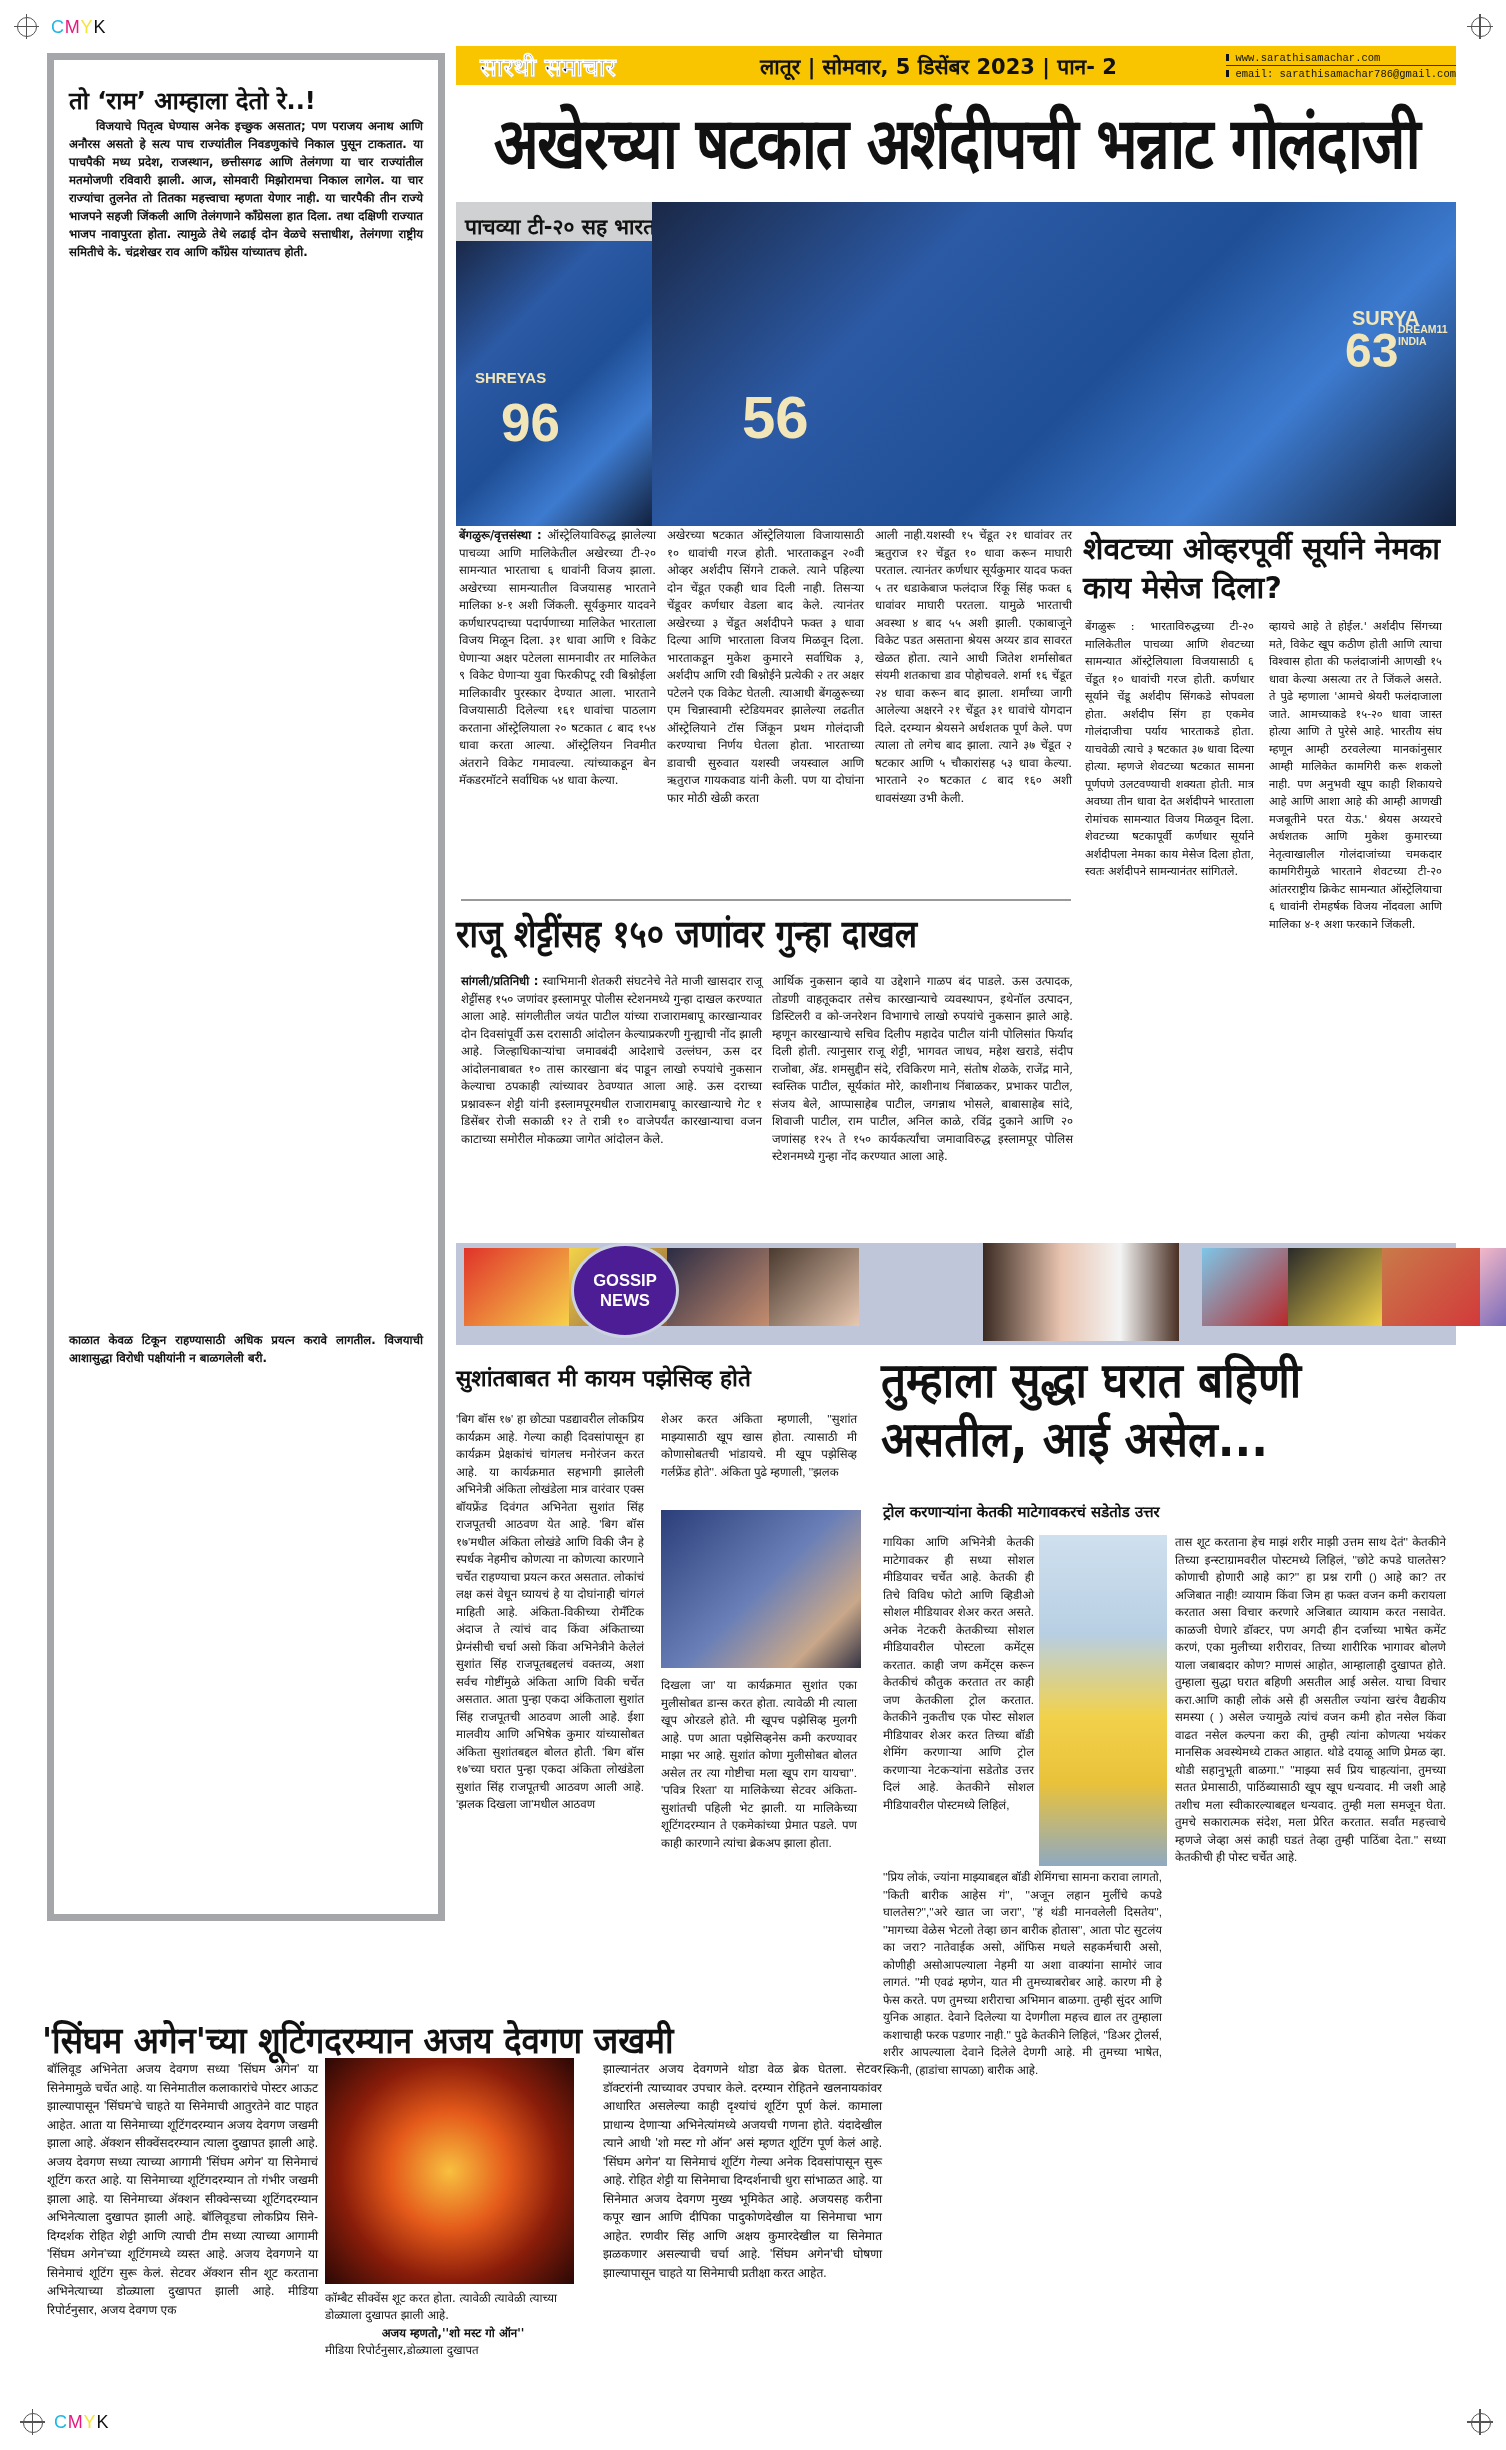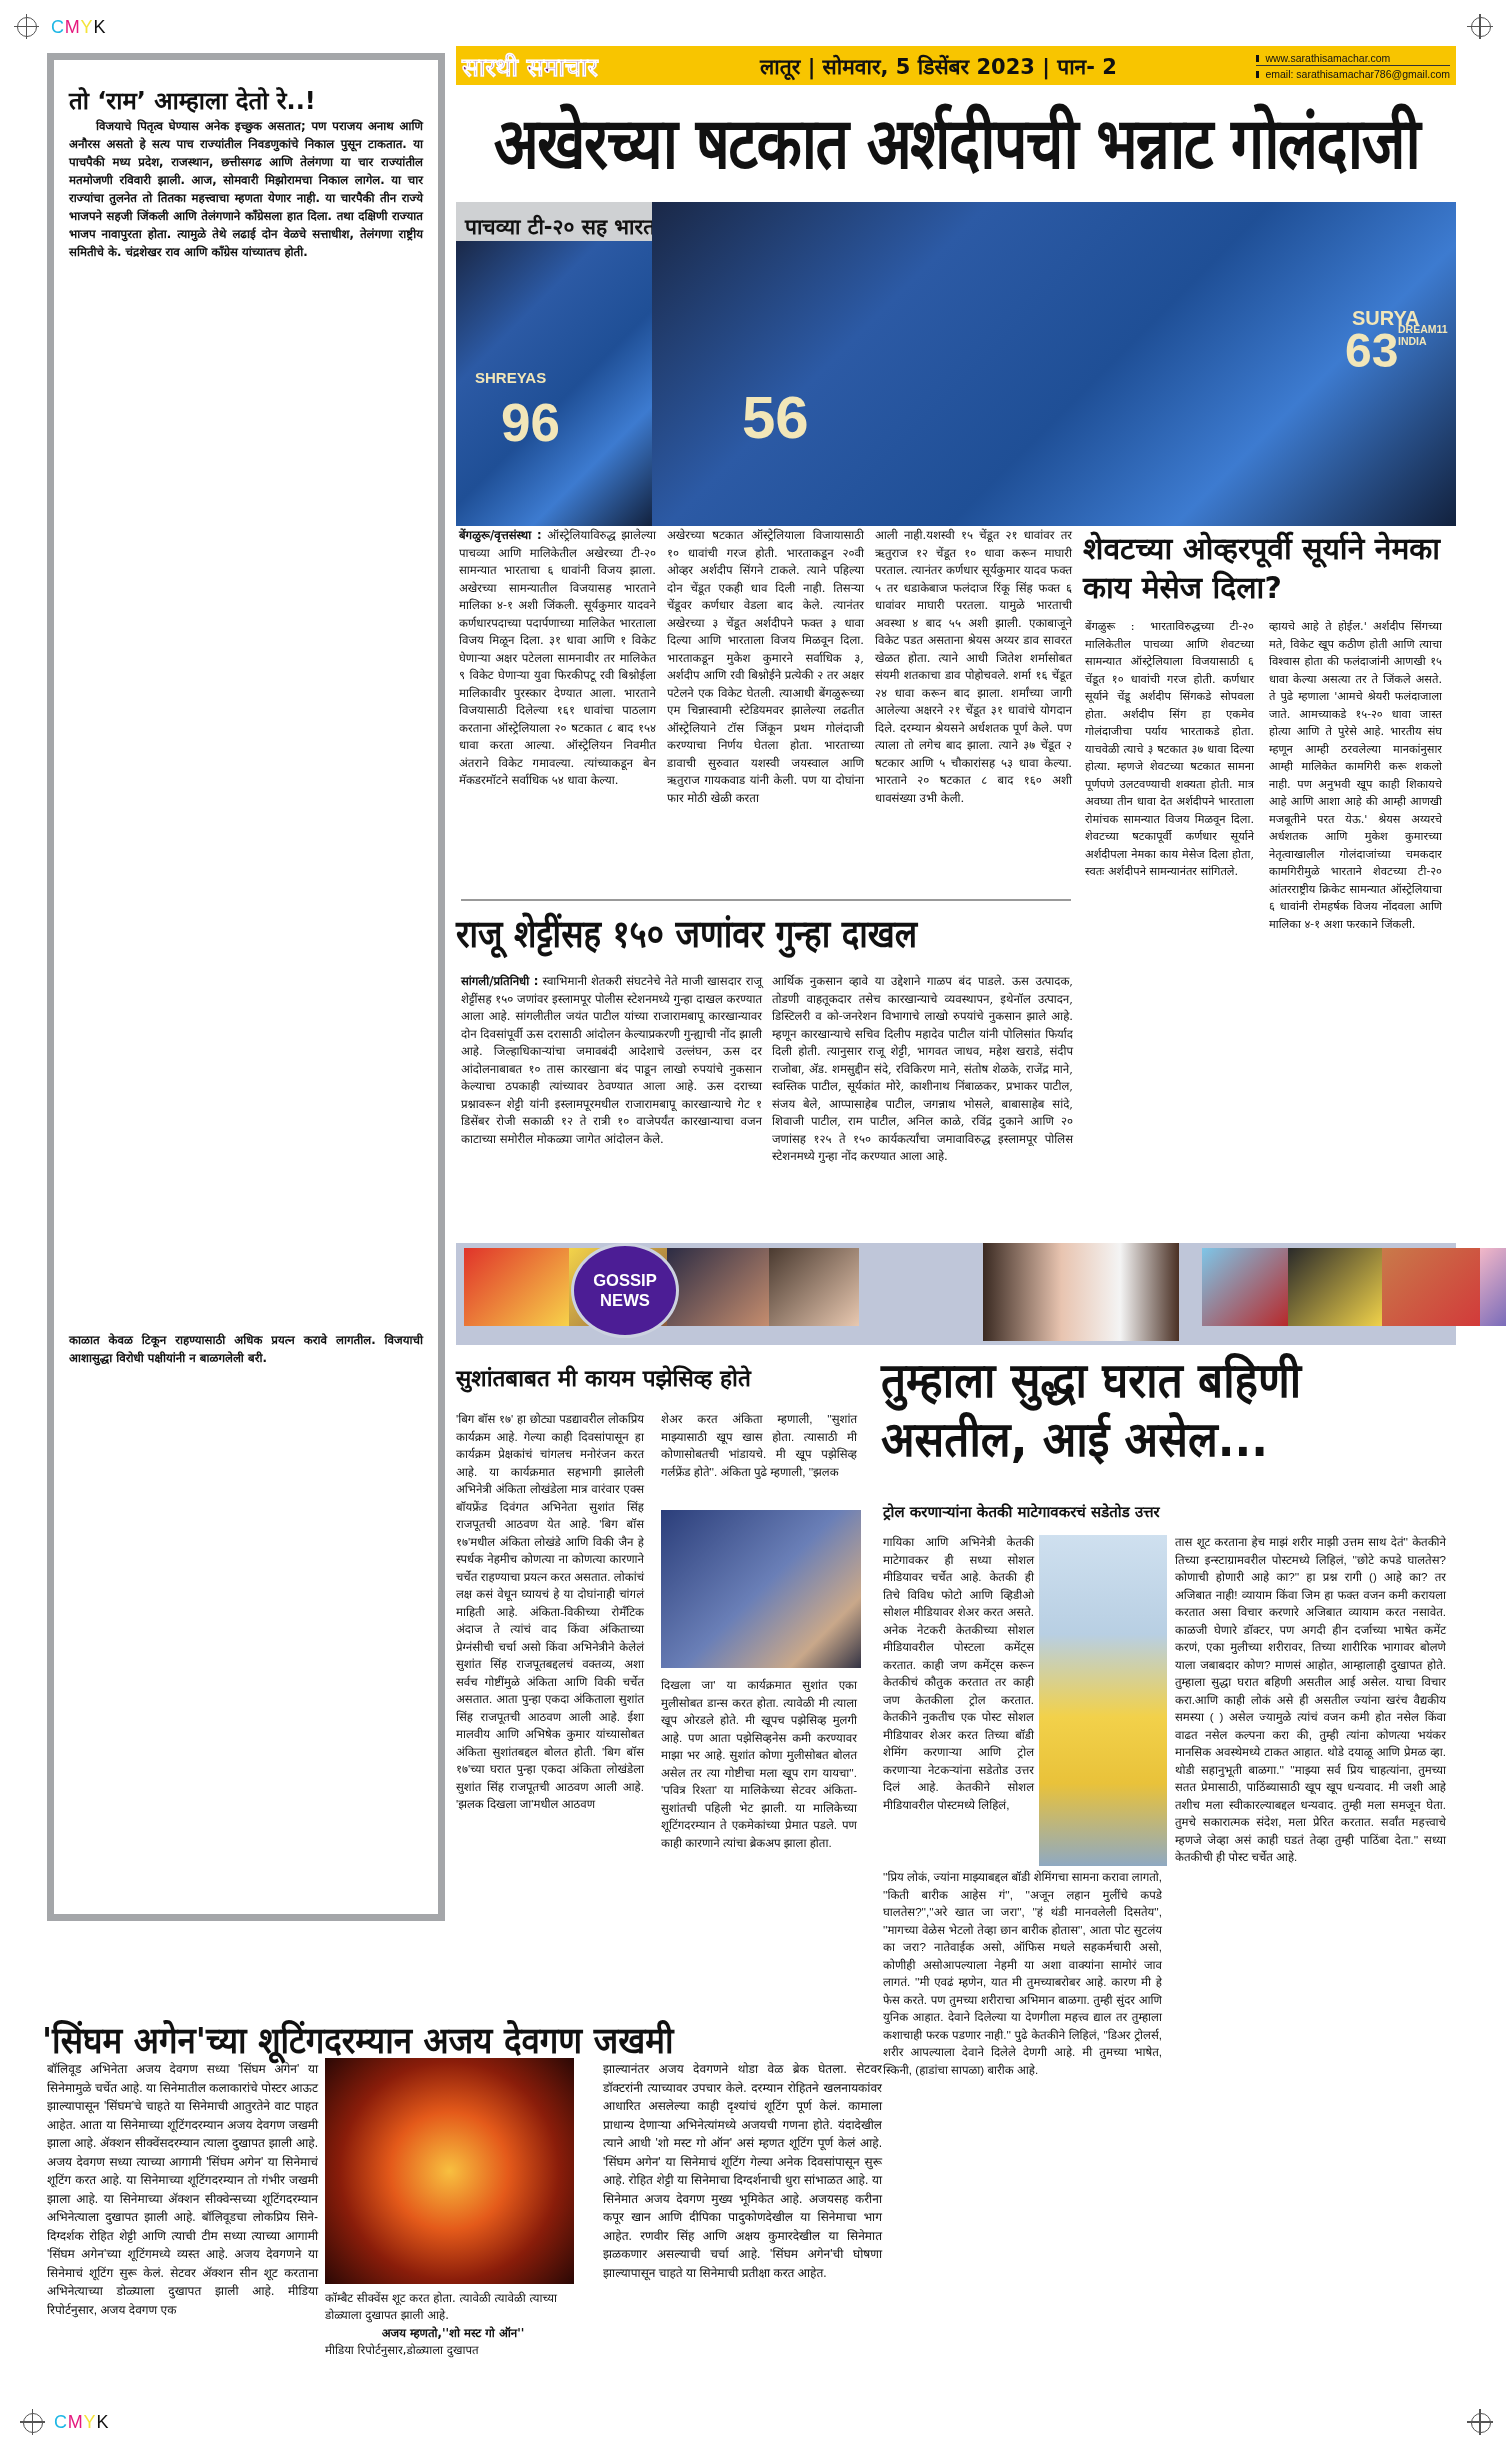--- a/index.html
+++ b/index.html
@@ -11,23 +11,23 @@
   .reg .h{position:absolute;left:0;top:12px;width:25.6px;height:1.5px;background:#555}
   .cmyk{position:absolute;font-family:"Liberation Sans",sans-serif;font-size:18px;letter-spacing:0.8px}
   .cmyk .c{color:#1fb7e5}.cmyk .m{color:#e5197e}.cmyk .y{color:#f5e43a}.cmyk .k{color:#111}
   
   .editorial{left:47px;top:53px;width:398px;height:1868px;border:7.5px solid #a4a6a9;background:#fff;padding:7.5px 15px}
   .ed-title{font-family:"DejaVu Serif",serif;font-style:italic;font-weight:bold;font-size:60px;text-align:center;line-height:1.1;margin-top:9px;display:inline-block;border-bottom:4.5px solid #111;margin-left:42px}
   .ed-head{font-family:"DejaVu Sans",sans-serif;font-weight:bold;font-size:24px;margin:15px 0 1px}
   .ed-body{font-size:11.7px;line-height:18px;text-align:justify;font-weight:600;text-indent:27px}
   
   .masthead{left:456px;top:46px;width:1000px;height:39px;background:#f8c500;display:flex;align-items:center}
-  .mh-logo{font-family:"DejaVu Serif",serif;font-weight:bold;font-size:25px;color:#701a75;padding-left:6px;width:249px;-webkit-text-stroke:0.8px #fff}
+  .mh-logo{font-family:"DejaVu Serif",serif;font-weight:bold;font-size:25px;color:#0f172a;padding-left:24px;width:249px;-webkit-text-stroke:0.8px #fff}
   .mh-date{font-weight:bold;font-size:21px;width:467px;text-align:center}
-  .mh-contact{margin-left:auto;padding-right:6px;font-size:10.5px;font-family:Liberation Sans, sans-serif}
+  .mh-contact{margin-left:auto;font-size:10.5px;font-family:Liberation Mono, monospace}
   .mh-contact div{padding:1.5px 0}
   .mh-contact .web{border-bottom:1.5px solid #333}
   .bullet{display:inline-block;width:3.8px;height:6.8px;background:#111;margin-right:6px}
   .headline{font-weight:bold;font-family:"DejaVu Sans",sans-serif;line-height:1}
   .main-head{left:467px;top:114px;width:979px;text-align:center;font-size:59px;letter-spacing:-1.5px;transform:scaleY(1.2)}
   .sub-band{left:456px;top:202px;width:196px;height:324px;background:#cfd1d3}
   .sub-text{left:465px;top:212px;font-size:21px;font-weight:bold}
   .photo{background:linear-gradient(135deg,#1a2847 0%,#2c5aa5 30%,#1f4f96 55%,#3d7bd0 75%,#12213d 100%)}
   .cricket-photo{left:652px;top:202px;width:804px;height:324px}
   .cricket-photo2{left:456px;top:241px;width:196px;height:285px}

